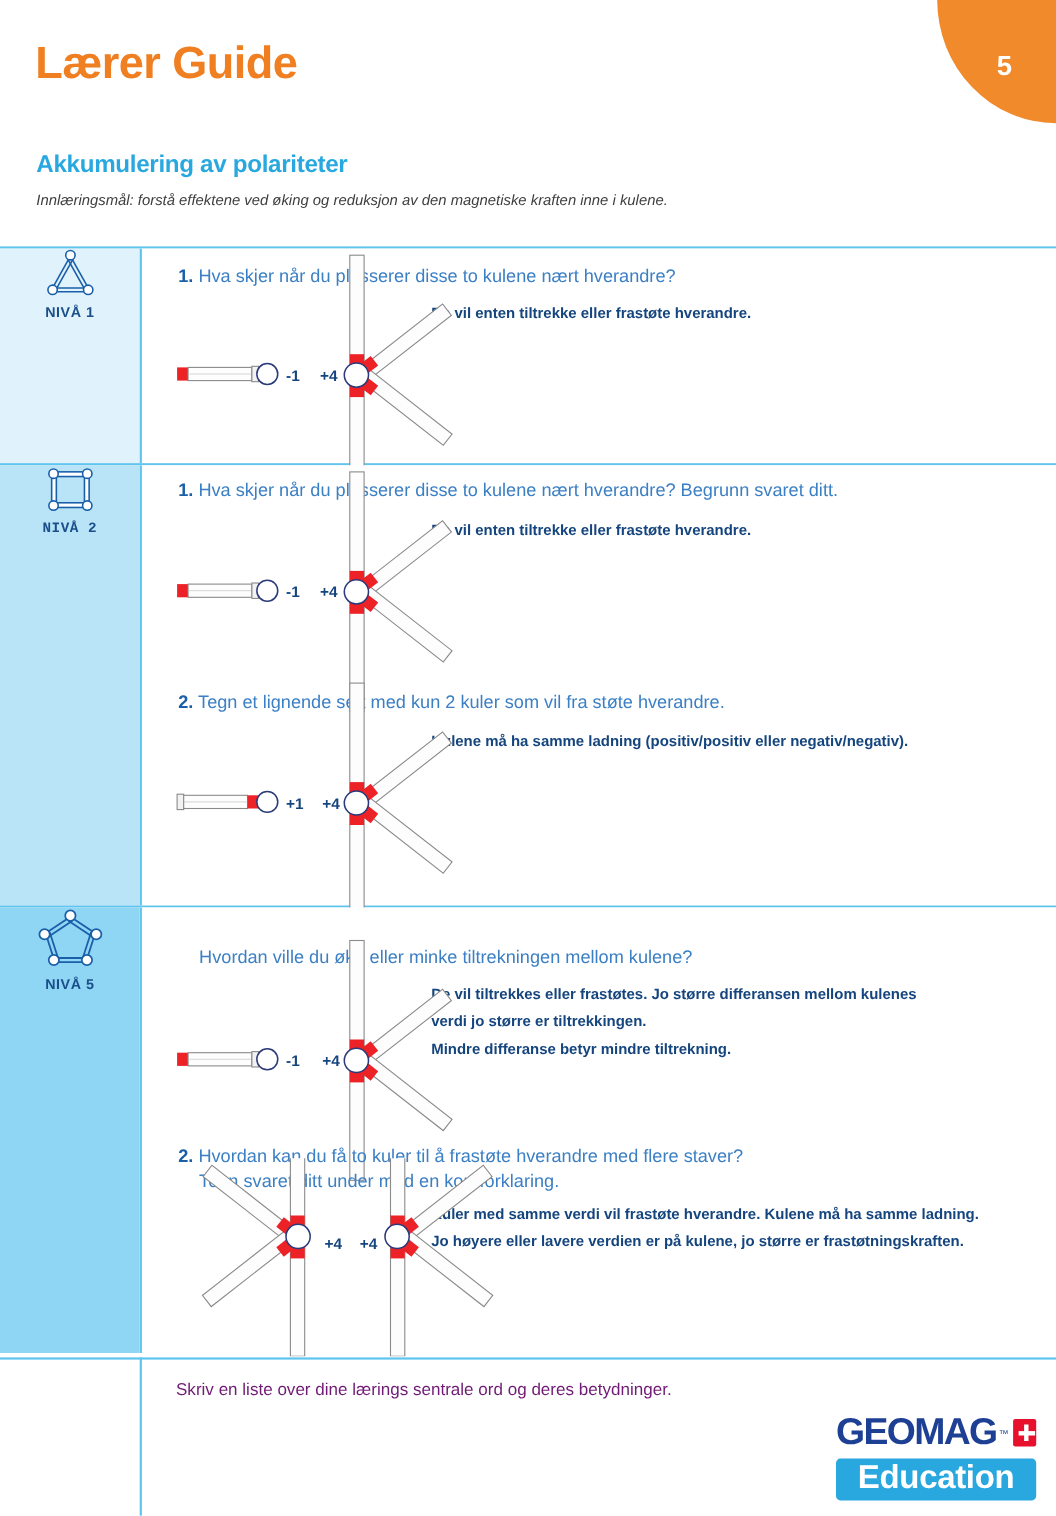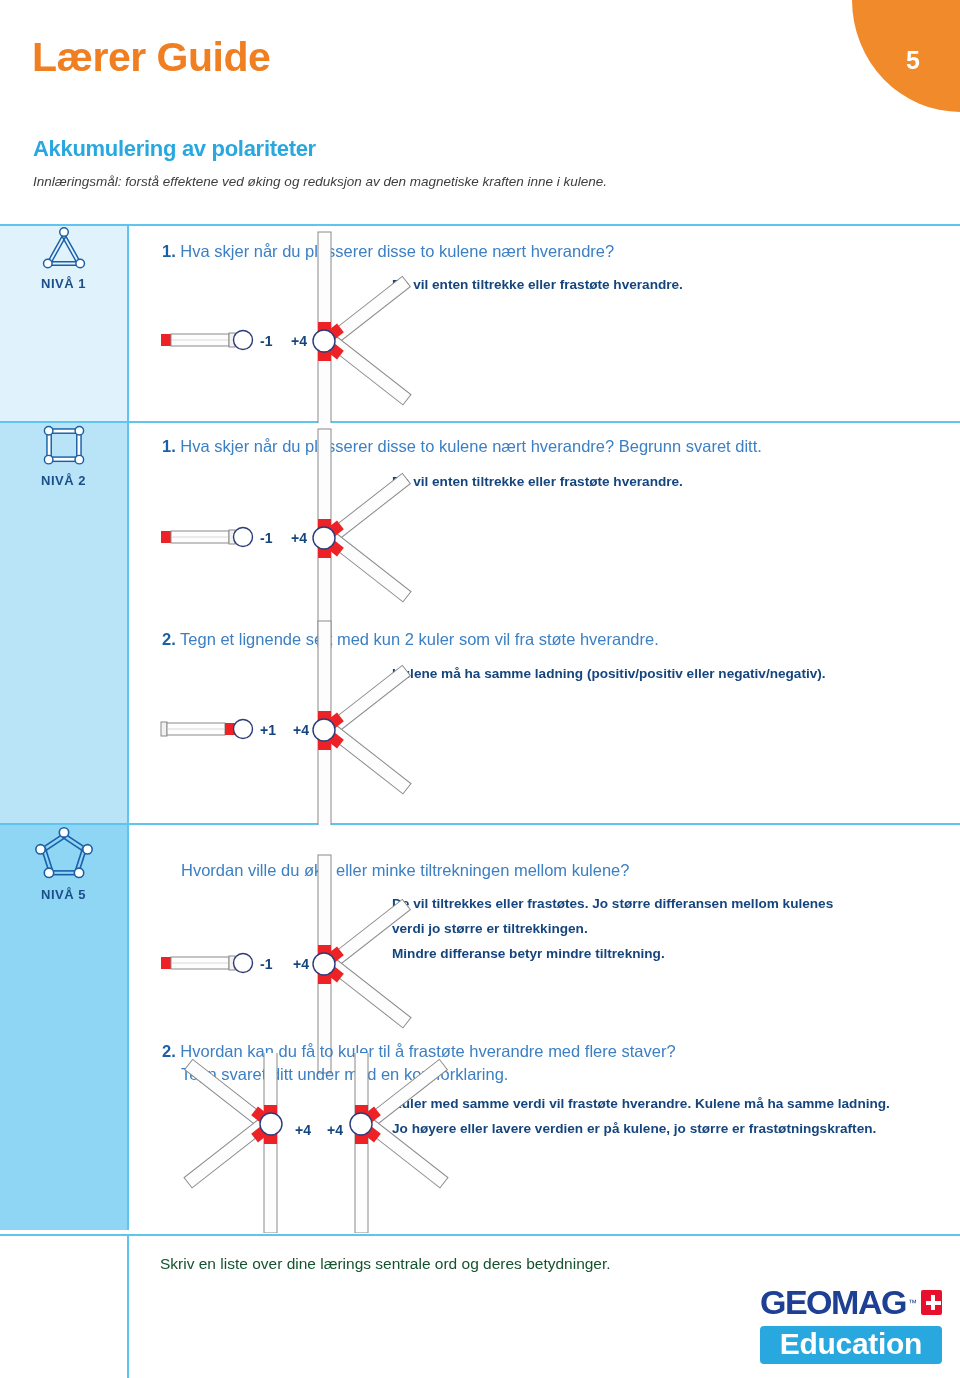--- a/index.html
+++ b/index.html
@@ -40,21 +40,21 @@
   
   .levels { position: absolute; left: 0; top: 224px; width: 960px; }
   .level-row { position: relative; display: flex; }
   .lvl-sidebar {
     width: 127px; flex: 0 0 127px;
     position: relative;
     display: flex; flex-direction: column;
     align-items: center;
   }
   .lvl-sidebar.l1 { background: #e0f2fb; }
-  .lvl-sidebar.l2 { background: #b9e4f7; }
+  .lvl-sidebar.l2 { background: #b9e4f7; font-family: Liberation Mono, monospace; }
   .lvl-sidebar.l3 { background: #8fd5f4; }
   .lvl-body {
     flex: 1 1 auto; position: relative;
     border-left: 2px solid #5fc4ee;
     background: #ffffff;
   }
   .row-sep { height: 2px; background: #5fc4ee; width: 960px; }
   .lvl-label {
     font-size: 13px; font-weight: bold;
     color: #1a4f8a; letter-spacing: 0.5px;
@@ -64,21 +64,21 @@
 
   
   .q { position: absolute; color: #3b7fc4; font-size: 16.5px; line-height: 1.35; }
   .q .num { font-weight: bold; color: #1a5fa8; }
   .ans {
     position: absolute; color: #15457e;
     font-size: 13.6px; font-weight: bold; line-height: 1.65;
   }
   .closing {
     position: absolute; left: 160px; top: 1255px;
-    color: #14532d; font-size: 15.5px;
+    color: #701a75; font-size: 15.5px;
   }
 
   
   .art { position: absolute; }
   .valnum {
     position: absolute; font-size: 14px; font-weight: bold; color: #15457e;
   }
 
   
   .logo-wrap { position: absolute; right: 18px; bottom: 14px; width: 182px; }

